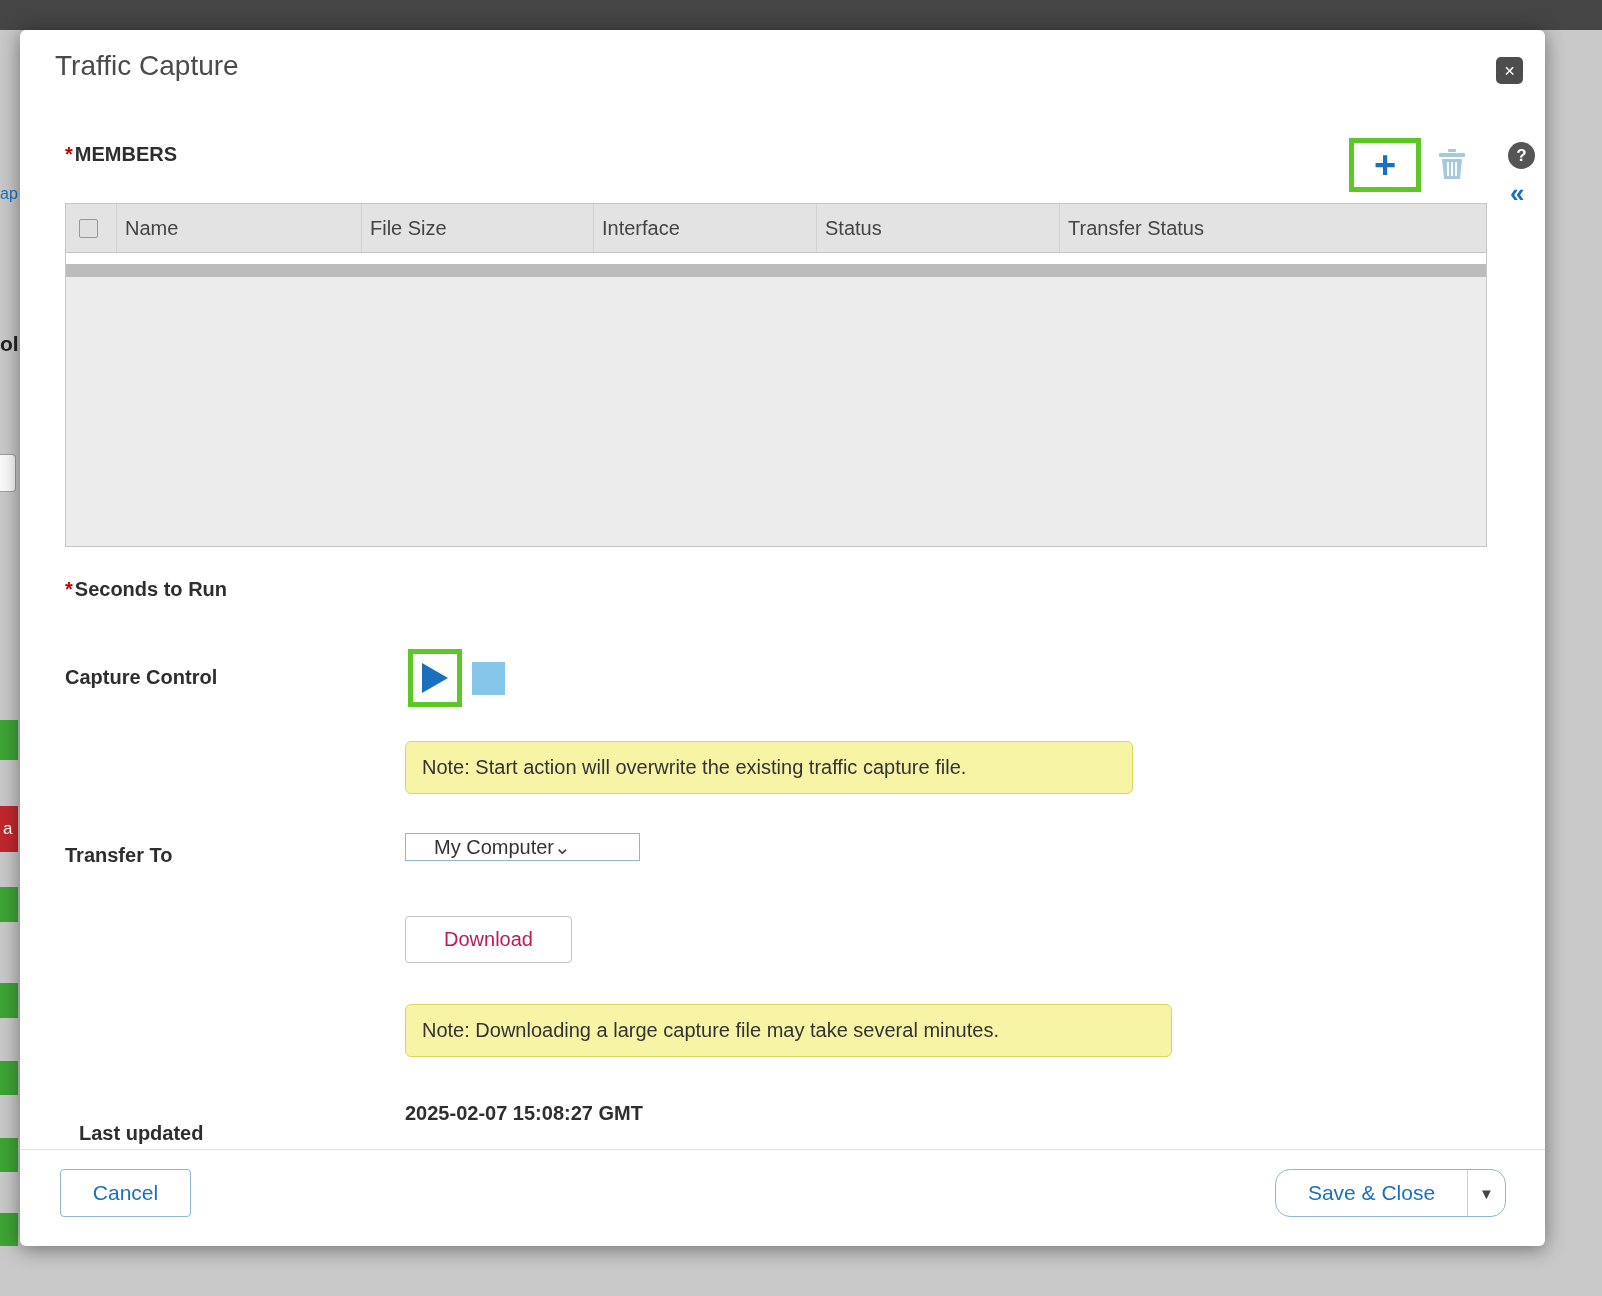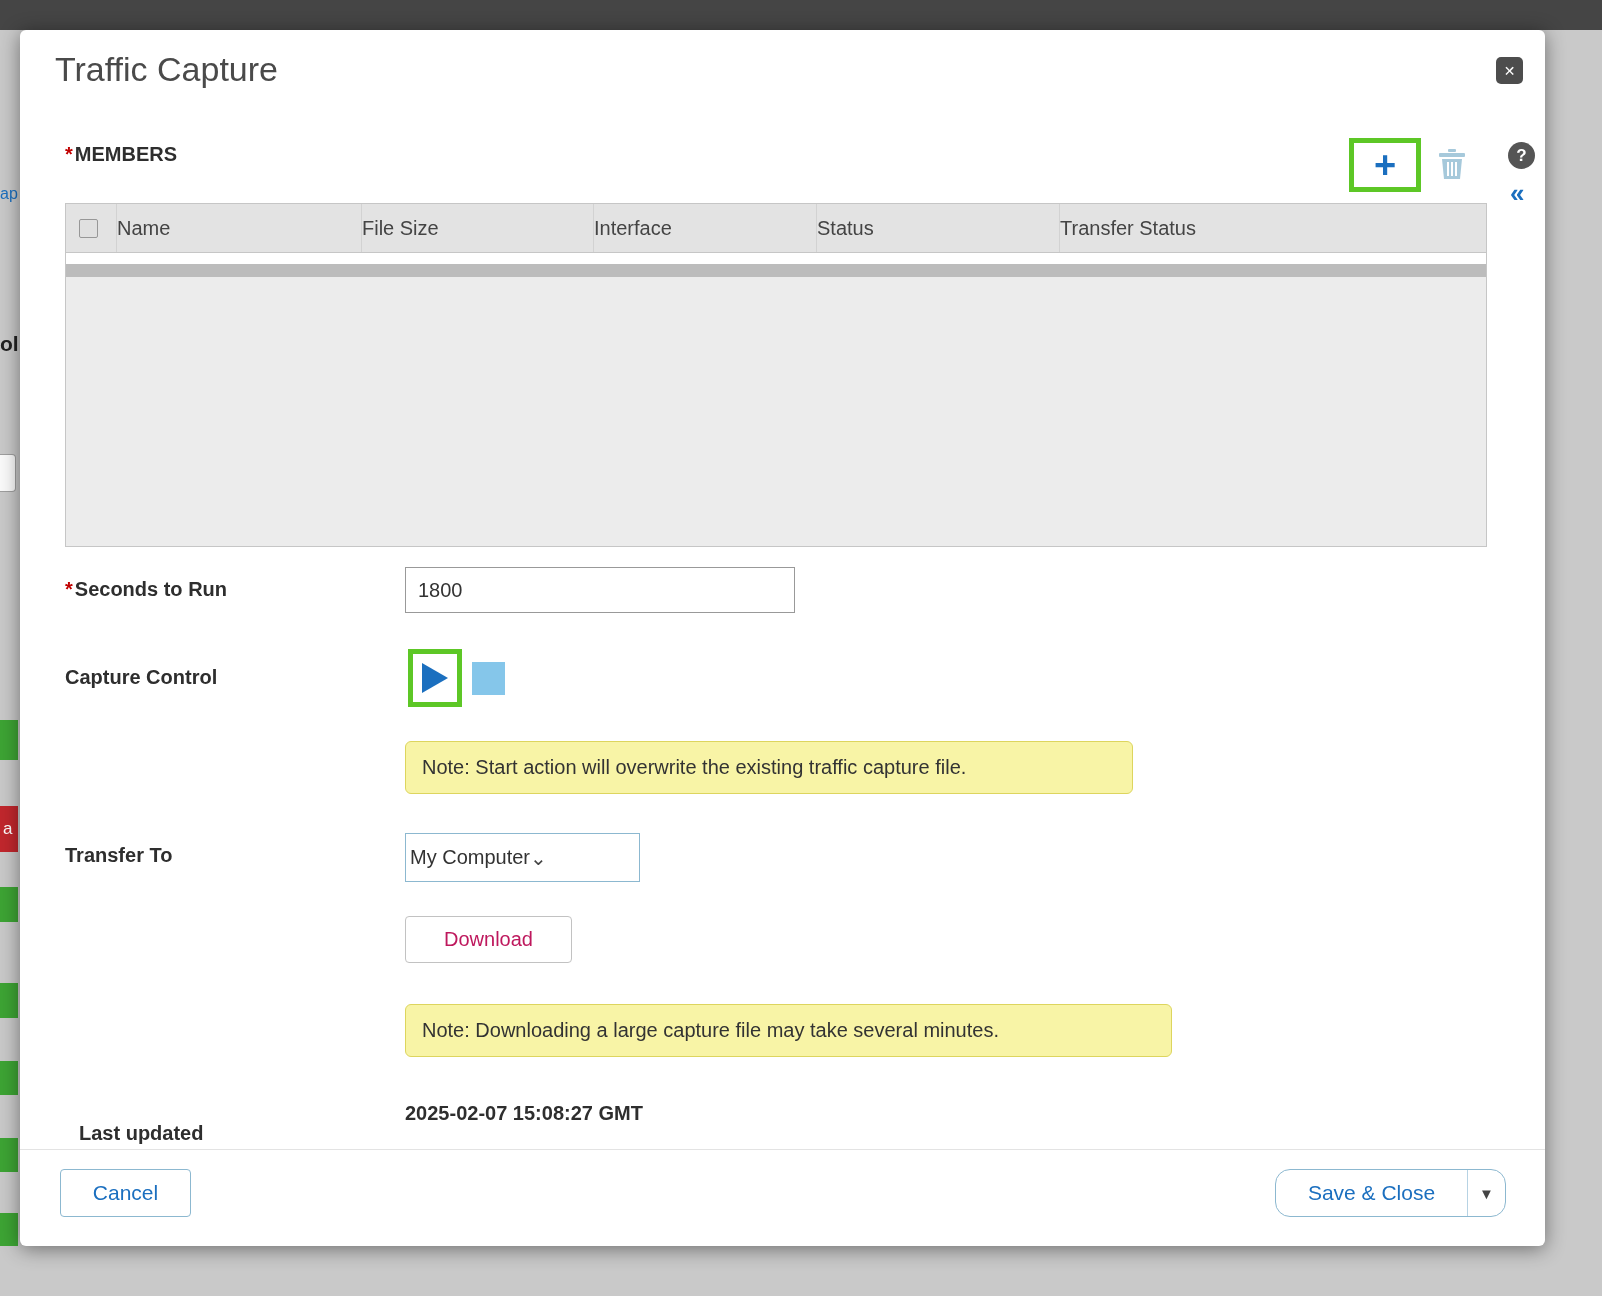--- a/index.html
+++ b/index.html
@@ -26,21 +26,21 @@
   .g5 { left:0; top:1138px; height:34px; }
   .g6 { left:0; top:1213px; height:33px; }
   .rblock { left:0; top:806px; width:18px; height:46px; background:#c1272d; color:#fff; font-size:17px; display:flex; align-items:center; padding-left:3px; }
 
   
   .modal {
     position:absolute; left:20px; top:30px; width:1525px; height:1216px;
     background:#fff; border-radius:6px;
     box-shadow:0 3px 20px rgba(0,0,0,.45);
   }
-  .modal-title { position:absolute; left:35px; top:20px; font-size:34px; color:#4a4a4a; }
+  .modal-title { position:absolute; left:35px; top:20px; font-size:28px; color:#4a4a4a; }
   .close-btn {
     position:absolute; left:1476px; top:27px; width:27px; height:27px;
     background:#4d4d4d; border-radius:5px; color:#fff;
     display:flex; align-items:center; justify-content:center;
     font-size:14px; font-weight:bold; cursor:pointer;
   }
 
   .members-label { position:absolute; left:45px; top:113px; font-size:20px; font-weight:bold; color:#2e2e2e; }
   .req { color:#c00000; margin-right:2px; font-weight:bold; }
 
@@ -60,21 +60,21 @@
     position:absolute; left:45px; top:173px; width:1422px; height:344px;
     border:1px solid #c6c6c6; background:#ececec; overflow:hidden;
   }
   .thead, .trow {
     display:grid; grid-template-columns:50px 245px 232px 223px 243px 1fr;
     align-items:center; font-size:20px;
   }
   .thead { height:49px; background:#e3e3e3; border-bottom:1px solid #c6c6c6; color:#444; }
   .thead .cell + .cell { border-left:1px solid #d2d2d2; height:100%; display:flex; align-items:center; }
   .trow { height:70px; background:#fff; color:#333; cursor:pointer; }
-  .cell { white-space:nowrap; overflow:hidden; }
+  .cell { padding-left:8px; white-space:nowrap; overflow:hidden; }
   .trow .cell { padding-left:24px; }
   .cb-cell { padding-left:0 !important; }
   .cb {
     width:19px; height:19px; border:1px solid #979797; border-radius:2px;
     margin-left:13px; background:#e0e0e0; cursor:pointer;
   }
   .cb-row { background:#fff; }
   .tgap { height:11px; background:#fff; }
   .hscroll { height:13px; background:#bcbcbc; cursor:pointer; }
 
@@ -95,23 +95,23 @@
 
   .note {
     position:absolute; background:#f8f4a6; border:1px solid #ddd55e; border-radius:6px;
     font-size:20px; color:#333; display:flex; align-items:center; padding:12px 16px; white-space:nowrap;
   }
   .note1 { left:385px; top:711px; width:728px; height:53px; }
   .note2 { left:385px; top:974px; width:767px; height:53px; }
 
   .lbl-transfer { left:45px; top:814px; }
   .select {
-    position:absolute; left:385px; top:803px; width:235px; height:49px;
+    position:absolute; left:385px; top:803px; width:235px; height:28px;
     border:1px solid #8cb8d0; background:#fff; font-size:20px; color:#333;
-    display:flex; align-items:center; padding:0 4px; cursor:pointer;
+    display:flex; align-items:center; padding:0 28px; cursor:pointer;
   }
   .chev { color:#444; font-size:20px; }
 
   .download-btn {
     position:absolute; left:385px; top:886px; width:167px; height:47px;
     border:1px solid #c2c2c2; border-radius:4px; background:#fff;
     color:#be185d; font-size:20px; display:flex; align-items:center; justify-content:center;
   }
 
   .lbl-updated { left:59px; top:1076px;margin-top:16px; }
@@ -196,21 +196,20 @@
       <div class="cell">Status</div>
       <div class="cell">Transfer Status</div>
     </div>
     <div class="tgap"></div>
     <div class="hscroll"></div>
   </div>
 
   <div class="field-label lbl-seconds">
     <span class="req">*</span><span>Seconds to Run</span>
   </div>
-  <input class="seconds-input" type="text" value="1800" style="">
 
   <div class="field-label lbl-capture">Capture Control</div>
   <div class="hl hl-play">
     <div class="play-btn">
       <div class="play-tri"></div>
     </div>
   </div>
   <div class="stop-btn">
     <div class="stop-sq"></div>
   </div>

